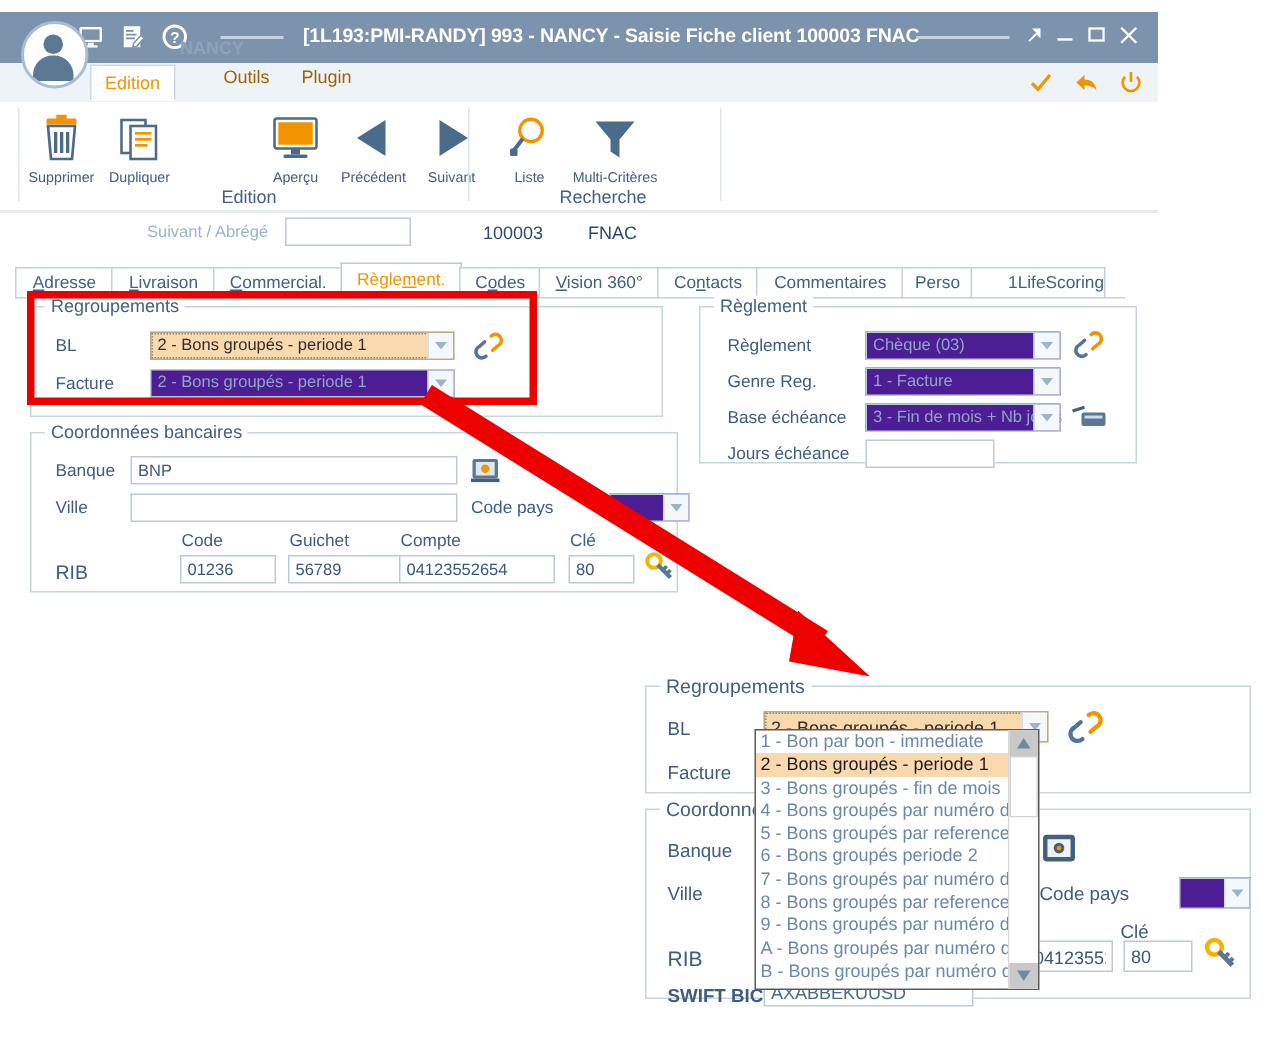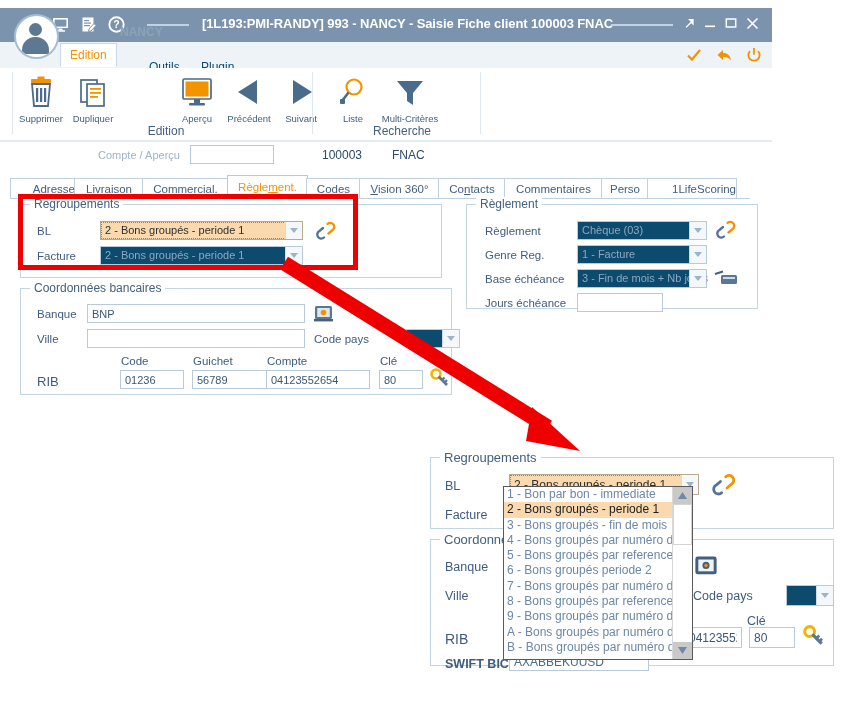--- a/index.html
+++ b/index.html
@@ -21,21 +21,21 @@
   .title-rule{position:absolute;top:16px;height:2px;background:#c3d2de;}
   .apptitle{position:absolute;top:8px;left:183px;width:430px;text-align:right;color:#fff;
             font-weight:bold;font-size:13px;white-space:nowrap;letter-spacing:-.1px;}
   .ghost{position:absolute;left:120px;top:17px;font-size:12px;font-weight:bold;color:#8ba3b9;}
   .wc{position:absolute;top:8px;color:#fff;font-size:15px;line-height:16px;cursor:default;}
   .wc svg{display:block;}
 
   
   .menubar{position:absolute;left:0;top:34px;width:772px;height:26px;background:#eef3f8;
            border-bottom:1px solid #c9d8e4;}
-  .menuitem{position:absolute;top:16px;font-size:12px;color:#0c4a6e;padding:2px 9px;white-space:nowrap;}
+  .menuitem{position:absolute;top:0;font-size:12px;color:#a16207;padding:2px 9px;white-space:nowrap;}
   .menuitem.active{color:#f29400;background:#fff;border:1px solid #c9d8e4;border-bottom:1px solid #fff;
                    top:1px;padding-top:4px;padding-bottom:4px;}
   .menu-actions{position:absolute;right:10px;top:5px;display:flex;gap:14px;align-items:center;}
 
   
   .ribbon{position:absolute;left:0;top:60px;width:772px;height:72px;background:#fff;
           border-bottom:2px solid #e3ecf3;}
   .rb-sep{position:absolute;top:4px;width:1px;height:62px;background:#dce6ef;}
   .rb-btn{position:absolute;top:4px;width:62px;text-align:center;}
   .rb-btn .glyph{height:40px;display:flex;align-items:center;justify-content:center;}
@@ -54,21 +54,21 @@
        background:#fff;font-size:11.5px;color:#43607f;line-height:20px;text-align:center;white-space:nowrap;}
   .tab.sel{color:#f29400;height:23px;top:-3px;line-height:23px;border-color:#b9cbdb;}
   .tab u{text-decoration:underline;}
   .tabs-underline{position:absolute;left:10px;top:190px;width:740px;height:1px;background:#c0d2e0;}
 
   
   .gbox{position:absolute;border:1px solid #c5d6e3;background:#fff;}
   .gbox>.cap{position:absolute;top:-8px;left:9px;background:#fff;padding:0 4px;
              font-size:12px;color:#43607f;white-space:nowrap;}
   .fl{position:absolute;font-size:11.5px;color:#3f5c80;white-space:nowrap;text-align:center;}
-  .combo{position:absolute;box-sizing:border-box;height:19px;border:1px solid #b9cbdb;background:#0c4a6e;}
+  .combo{position:absolute;box-sizing:border-box;height:19px;border:1px solid #b9cbdb;background:#4c1d95;}
   .combo .txt{position:absolute;left:4px;top:2px;font-size:11px;color:#8fa8bf;white-space:nowrap;overflow:hidden;}
   .combo .arw{position:absolute;right:0;top:0;width:16px;height:17px;border-left:1px solid #cfdde8;
               background:#f4f8fb;display:flex;align-items:center;justify-content:center;}
   .combo .arw i{border-left:4px solid transparent;border-right:4px solid transparent;
                 border-top:5px solid #9db4c8;display:block;}
   .combo.hl{background:#fbd9ae;border:1px solid #b9a98e;}
   .combo.hl .txt{color:#2e2e2e;}
   .combo.hl{outline:1px dotted #8a8a6a;outline-offset:-2px;}
 
   
@@ -271,28 +271,28 @@
       </div>
       <div class="lab">Multi-Critères</div>
     </div>
 
     <div class="rb-title" style="left:322px;width:160px;">Recherche</div>
 
     <div class="rb-sep" style="left:480px;"></div>
   </div>
 
   <div class="compte-row">
-    <span class="lbl-muted" style="position:absolute;left:98px;top:5px;">Compte / Aperçu</span>
+    <span class="lbl-muted" style="position:absolute;left:98px;top:5px;">Suivant / Abrégé</span>
     <input class="inp" style="position: absolute; left: 190px; top: 1px; width: 84px;" value="">
     <span style="position:absolute;left:322px;top:4px;font-size:12px;color:#2d4a6b;">100003</span>
     <span style="position:absolute;left:392px;top:4px;font-size:12px;color:#2d4a6b;">FNAC</span>
   </div>
 
   <div class="tabstrip">
-    <div class="tab" style="left:0;width:64px;text-align:right;"><u>A</u><span>dresse</span></div>
+    <div class="tab" style="left:0;width:64px;"><u>A</u><span>dresse</span></div>
     <div class="tab" style="left:64px;width:68px;"><u>L</u>ivraison</div>
     <div class="tab" style="left:132px;width:85px;"><u>C</u>ommercial.</div>
     <div class="tab sel" style="left:217px;width:79px;">Règle<u>m</u>ent.</div>
     <div class="tab" style="left:296px;width:53px;">C<u>o</u>des</div>
     <div class="tab" style="left:349px;width:79px;"><u>V</u>ision 360°</div>
     <div class="tab" style="left:428px;width:66px;">Co<u>n</u>tacts</div>
     <div class="tab" style="left:494px;width:97px;">Commentaires</div>
     <div class="tab" style="left:591px;width:46px;">Perso</div>
     <div class="tab" style="left:637px;width:88px;text-align:right;">1LifeScoring</div>
   </div>

